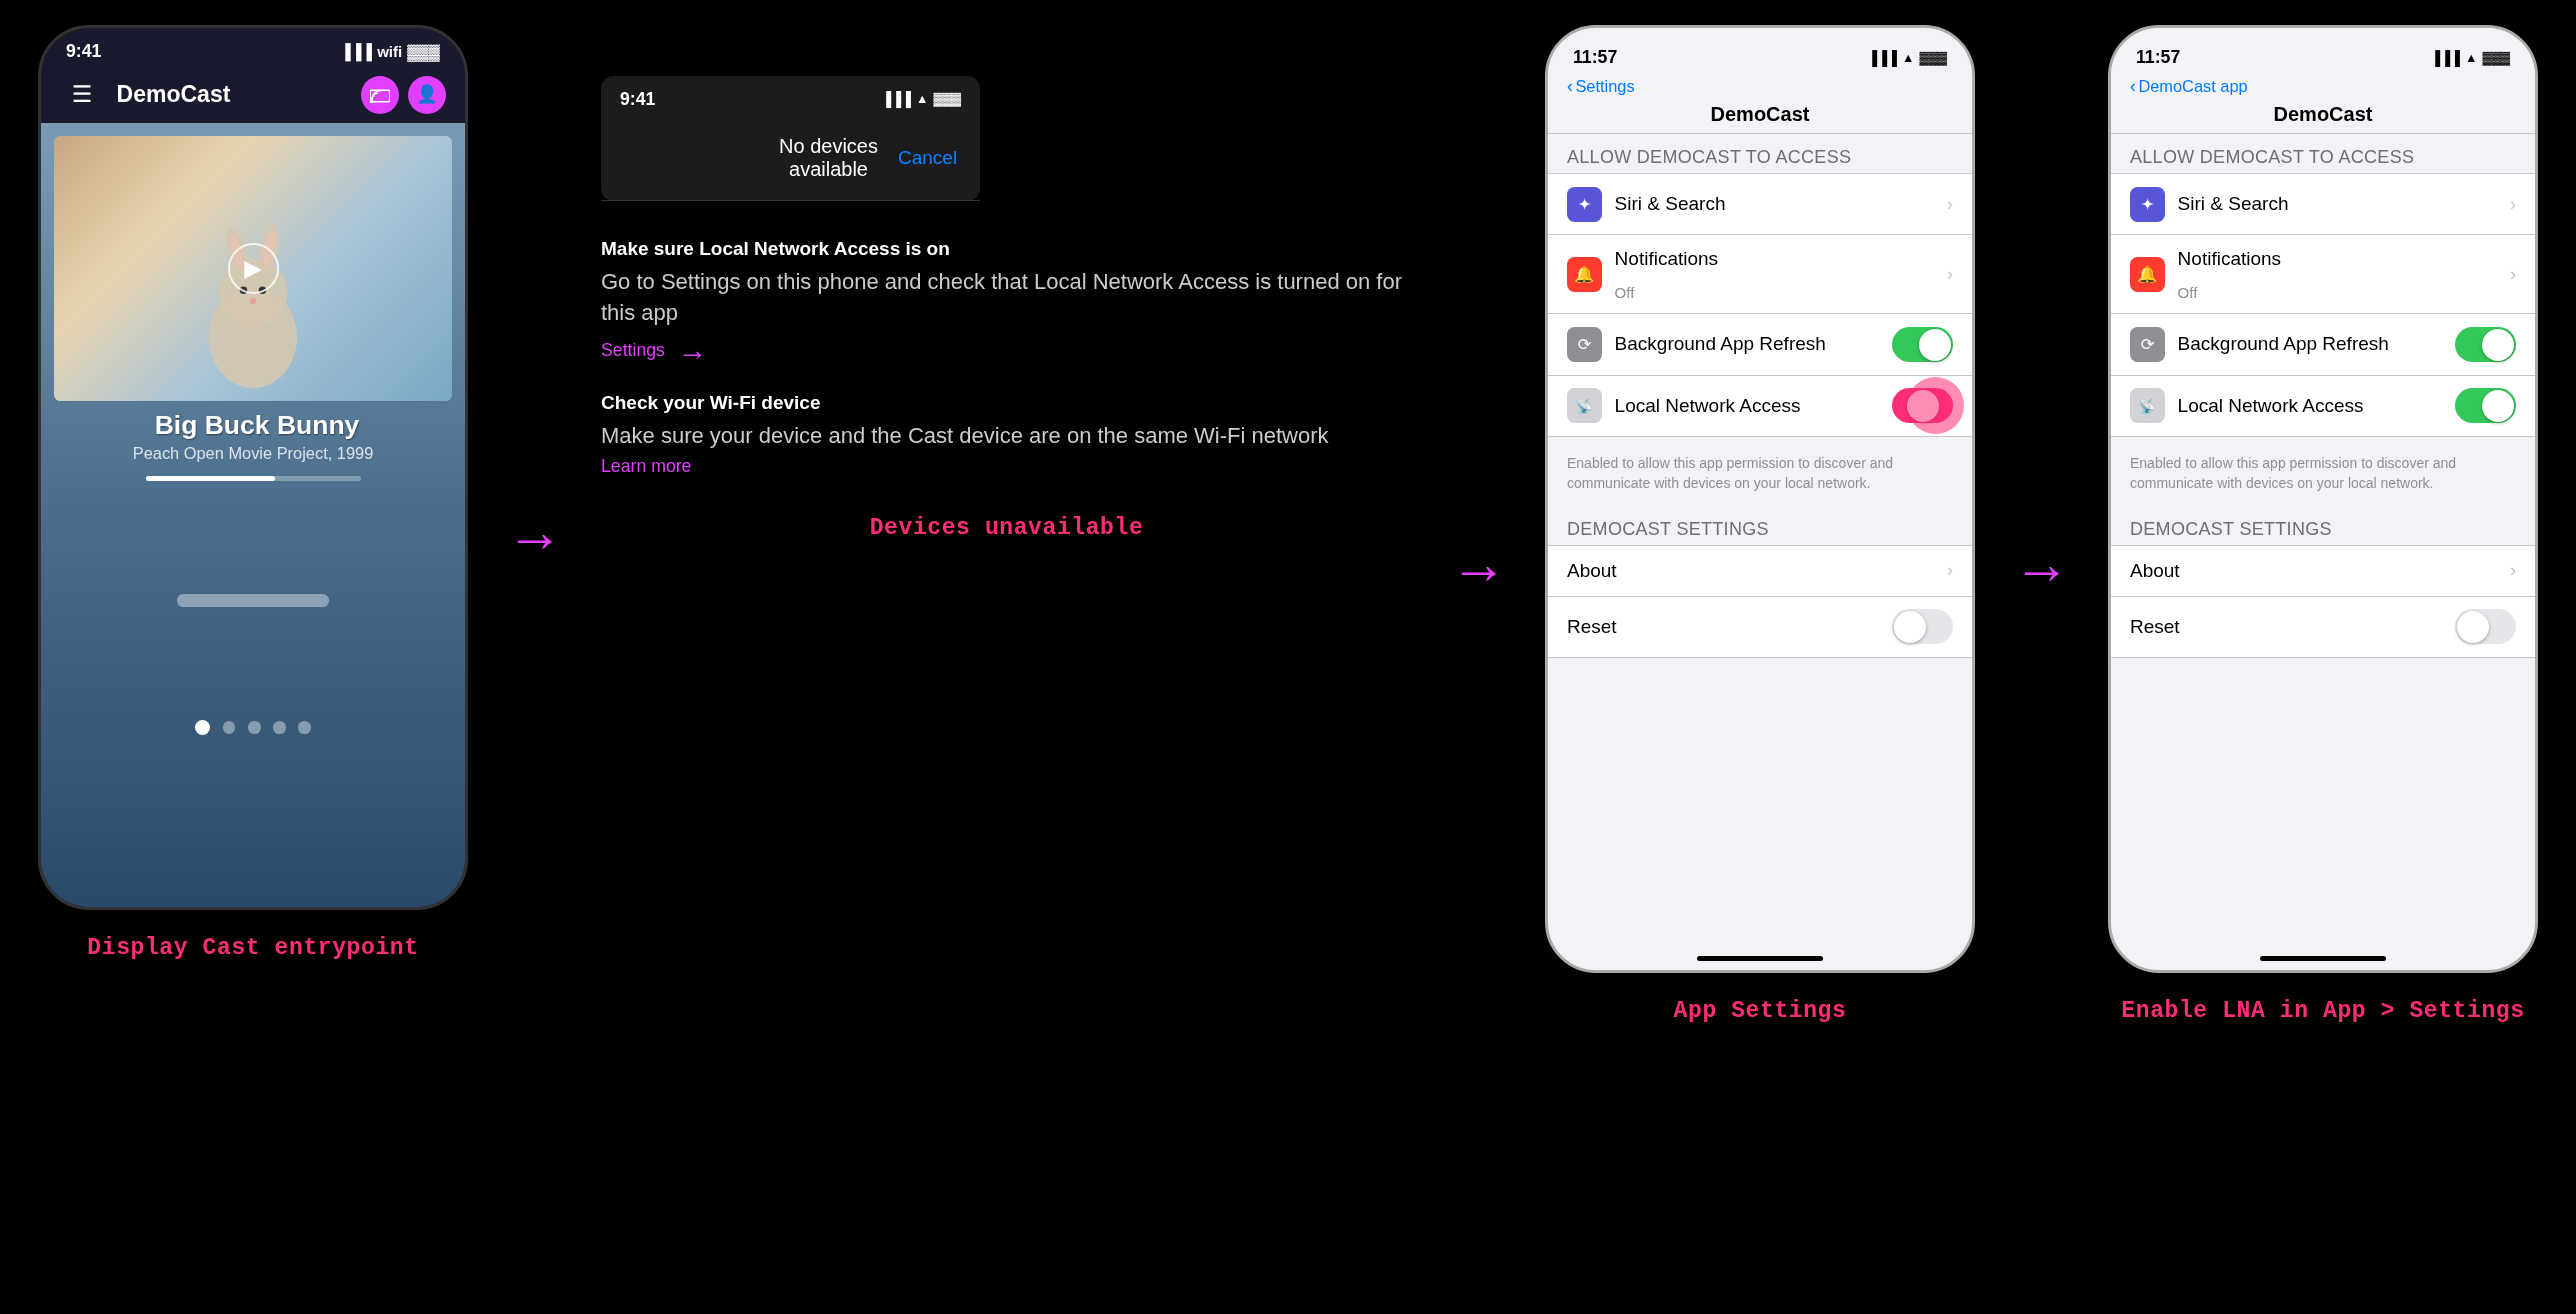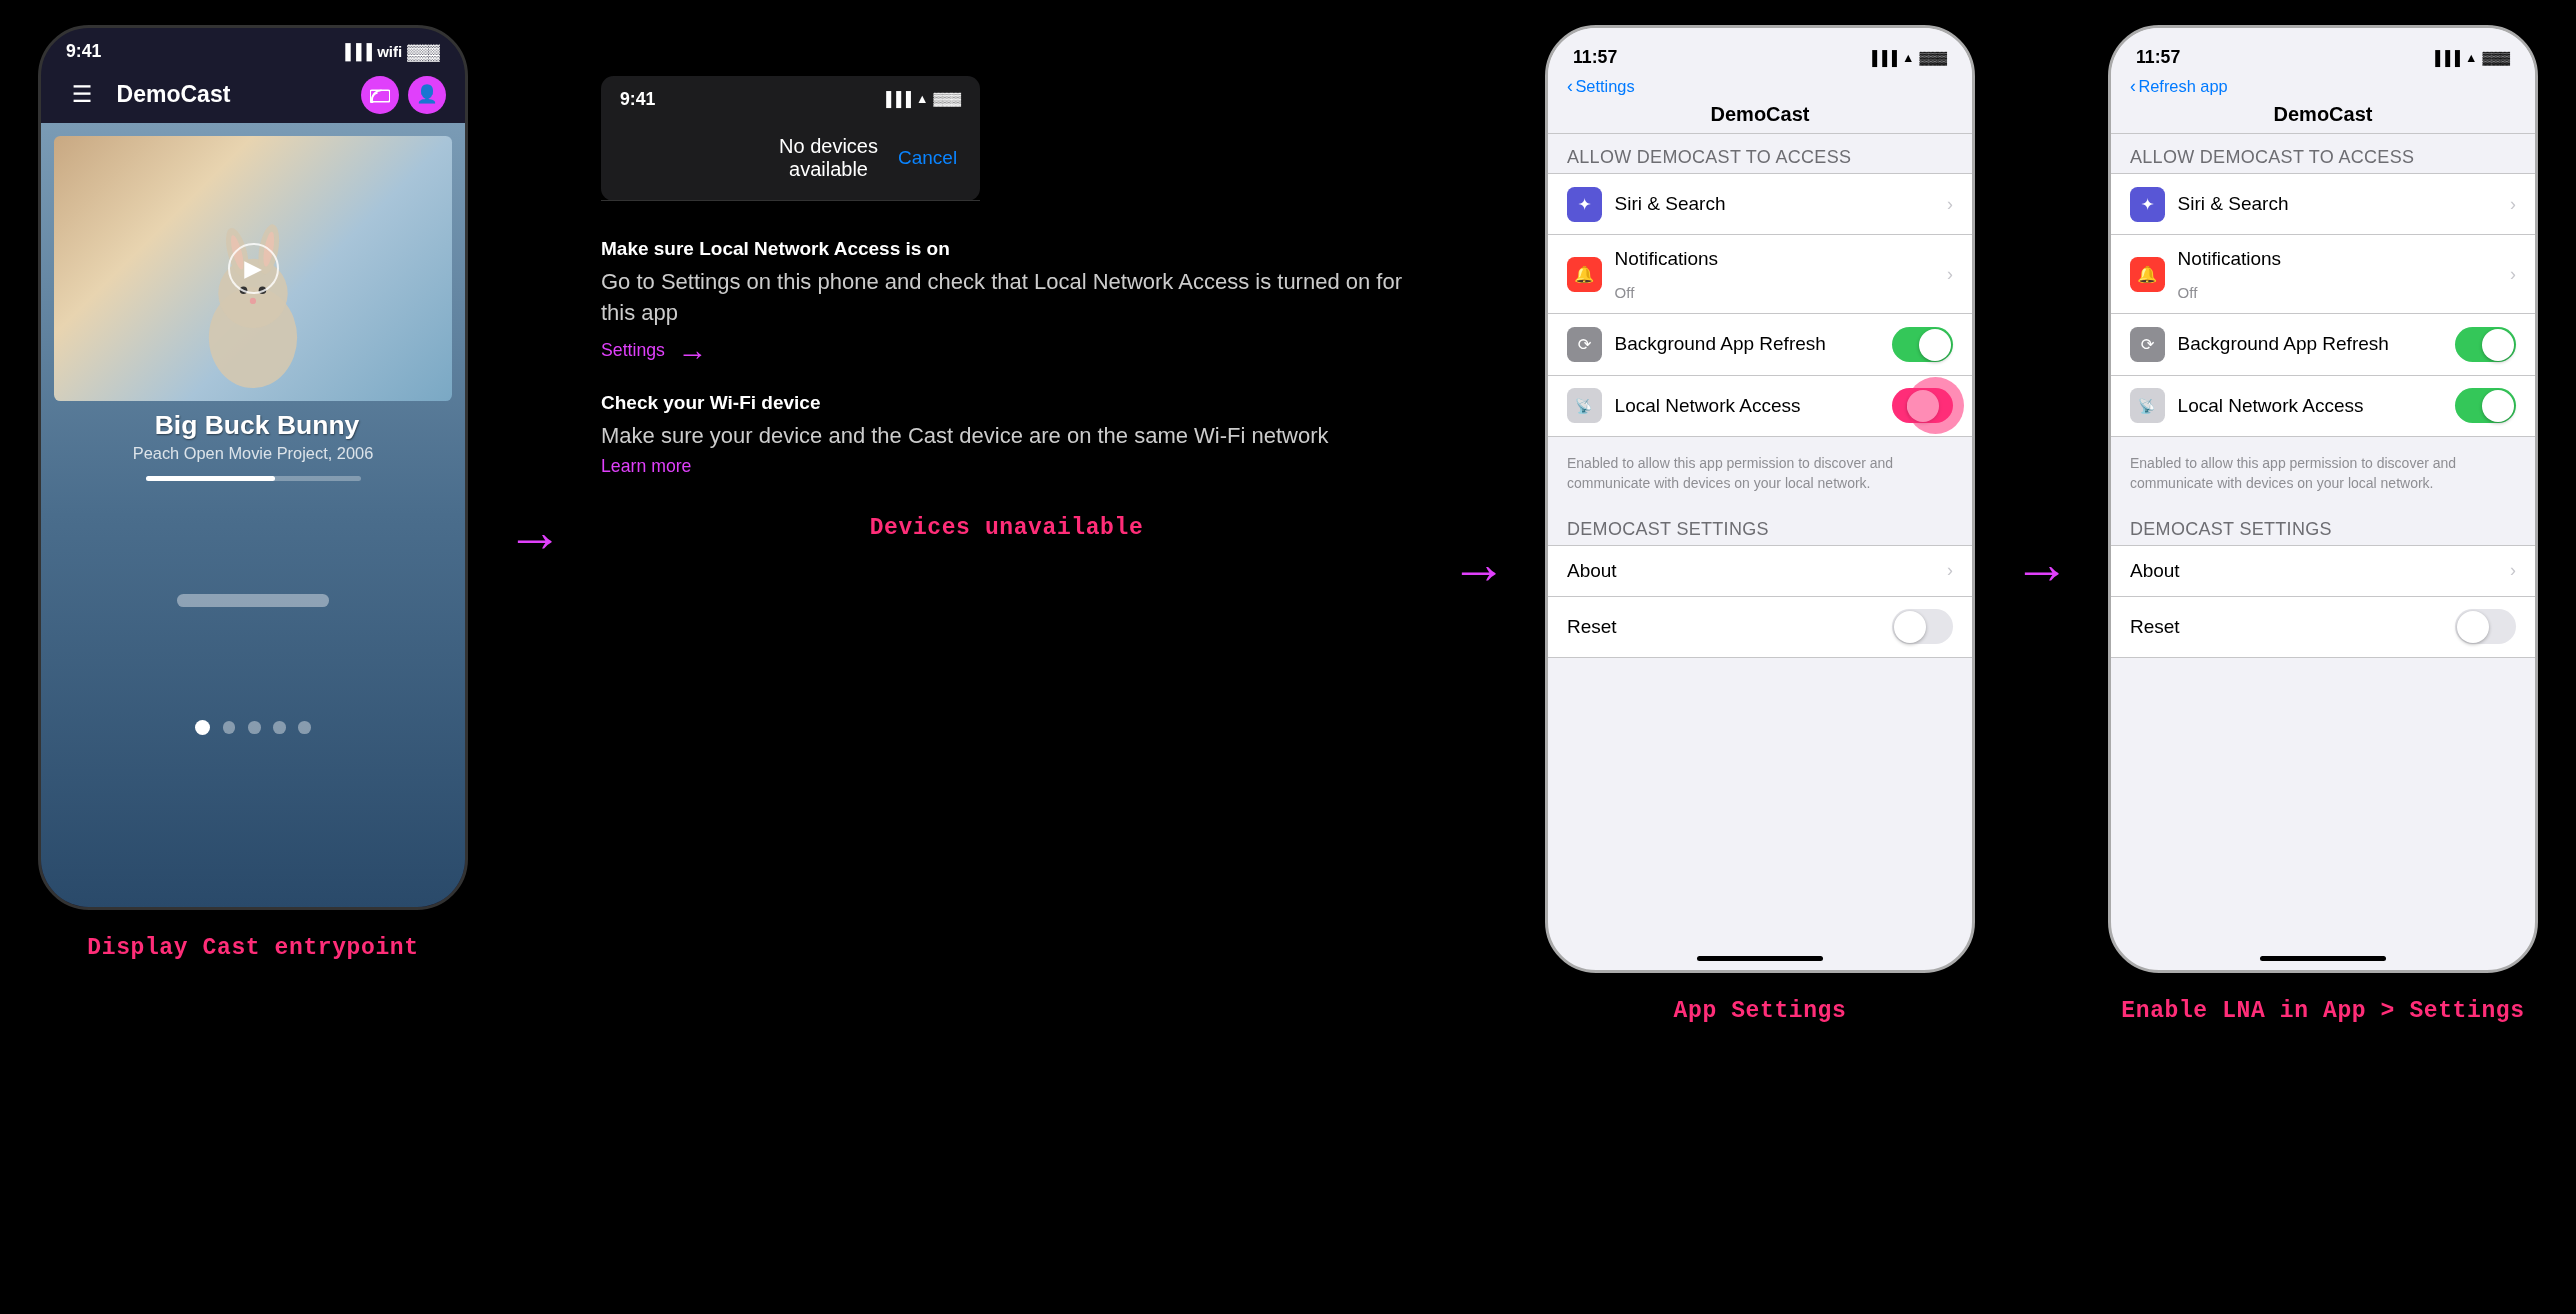--- a/index.html
+++ b/index.html
@@ -510,21 +510,21 @@
 
               <circle cx="115" cy="125" r="6" fill="#333"></circle>
               <circle cx="145" cy="125" r="6" fill="#333"></circle>
 
               <circle cx="130" cy="142" r="5" fill="#e8a0a0"></circle>
             </svg>
             <div class="play-overlay">▶</div>
           </div>
 
           <div class="movie-title">Big Buck Bunny</div>
-          <div class="movie-subtitle">Peach Open Movie Project, 2006</div>
+          <div class="movie-subtitle">Peach Open Movie Project, 1999</div>
 
           <div class="progress-bar-container">
             <div class="progress-bar-fill"></div>
           </div>
 
           <div class="thumbnail-row">
             <div class="thumbnail"></div>
             <div class="thumbnail"></div>
             <div class="thumbnail"></div>
             <div class="thumbnail"></div>
@@ -723,21 +723,21 @@
         <div class="status-bar-icons">
           <span style="font-size:14px; color:#000;">▐▐▐</span>
           <span style="font-size:12.6px; color:#000;">▲</span>
           <span style="font-size:12.6px; color:#000;">▓▓▓</span>
         </div>
       </div>
 
       <div style="padding: 2.5px 19px 0; background:#f2f2f7;">
         <span class="settings-back" style="position:relative; left:0; color:#007aff; font-size:16.4px; display:flex; align-items:center; gap:2.5px;">
           <span style="font-size:17.7px;">‹</span>
-          <span>Refresh app</span>
+          <span>DemoCast app</span>
         </span>
       </div>
 
       <div class="settings-nav-bar">
         <span class="settings-nav-title">DemoCast</span>
       </div>
 
       <div class="settings-content">
 
         <div class="settings-section-header">Allow DemoCast to Access</div>

